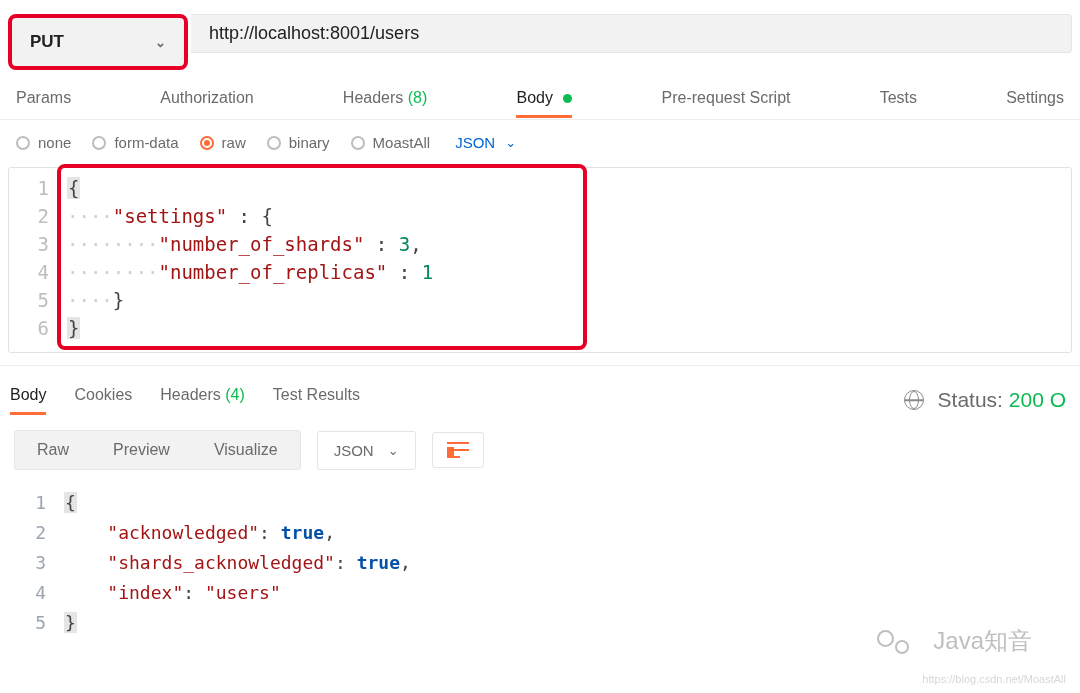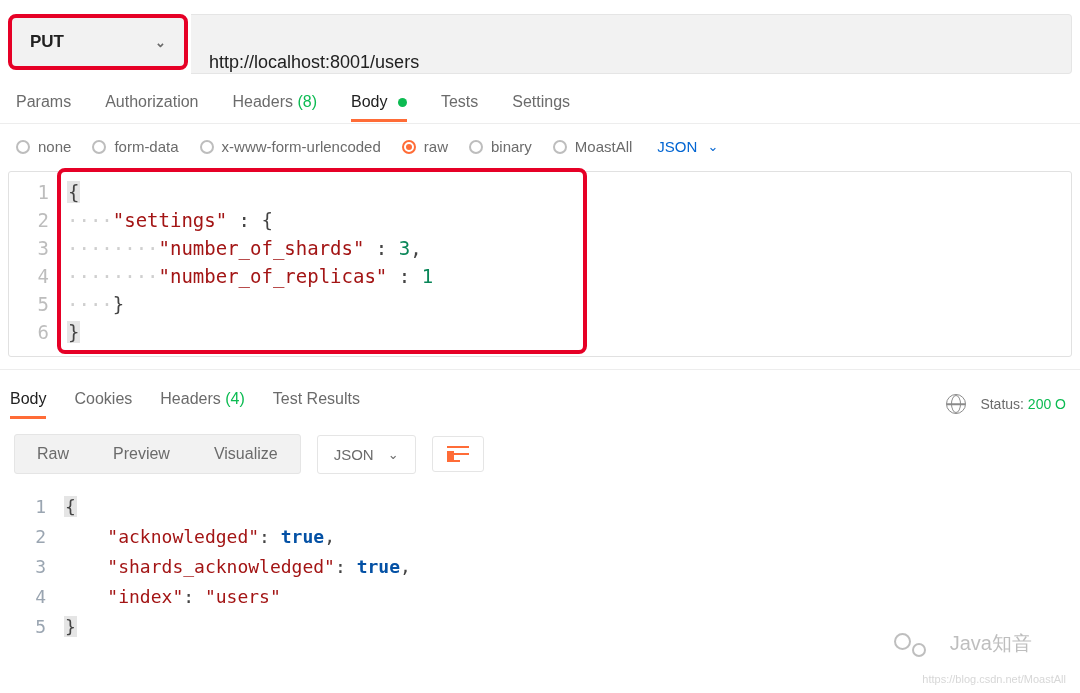--- a/index.html
+++ b/index.html
@@ -2,24 +2,24 @@
 <html><head>
 <meta charset="utf-8">
 <style>
 * { margin:0; padding:0; box-sizing:border-box; }
 body { font-family: -apple-system, BlinkMacSystemFont, "Segoe UI", Helvetica, Arial, sans-serif; background:#fff; color:#212121; width:1080px; height:693px; overflow:hidden; position:relative; }
 
 
 .url-row { display:flex; align-items:stretch; padding:14px 8px 10px 8px; gap:7px; }
 .method-box { position:relative; border:4px solid #e60026; border-radius:8px; background:#f2f2f2; width:180px; display:flex; align-items:center; justify-content:space-between; padding:0 18px; font-weight:700; font-size:17px; height:56px; }
 .chev { font-size:13px; color:#6b6b6b; }
-.url-input { flex:1; background:#f2f2f2; border:1px solid #e5e5e5; border-left:none; height:60px; display:flex; align-items:flex-end; padding:0 18px; font-size:18px; color:#212121; margin-left:-4px; border-radius:0 4px 4px 0; }
-
-
-.tabs { display:flex; gap:34px; padding:6px 16px 0 16px; font-size:16px; color:#6b6b6b; border-bottom:1px solid #ededed; height:40px; align-items:center; }
+.url-input { flex:1; background:#f2f2f2; border:1px solid #e5e5e5; border-left:none; height:39px; display:flex; align-items:center; padding:0 18px; font-size:18px; color:#212121; margin-left:-4px; border-radius:0 4px 4px 0; }
+
+
+.tabs { display:flex; gap:34px; padding:6px 16px 0 16px; font-size:16px; color:#6b6b6b; border-bottom:1px solid #ededed; height:40px; align-items:center;justify-content:space-between; }
 .tab { cursor:pointer; position:relative; padding-bottom:10px; }
 .tab.active { color:#212121; font-weight:500; }
 .tab.active::after { content:""; position:absolute; left:0; right:0; bottom:-1px; height:3px; background:#ff6c37; }
 .green-count { color:#0cbb52; }
 .green-dot { width:9px; height:9px; background:#0cbb52; border-radius:50%; display:inline-block; margin-left:6px; vertical-align:middle; }
 
 
 .body-types { display:flex; gap:21px; padding:14px 16px 16px 16px; font-size:15px; color:#6b6b6b; align-items:center; }
 .radio { display:flex; align-items:center; gap:8px; cursor:pointer; }
 .r-circle { width:14px; height:14px; border:2px solid #bdbdbd; border-radius:50%; display:inline-block; position:relative; }
@@ -40,21 +40,21 @@
 .pun { color:#444; }
 .num { color:#098658; }
 .brace { background:#e5e5e5; padding:0 1px; }
 
 
 .resp-header { display:flex; align-items:center; justify-content:space-between; padding:20px 14px 0 10px; border-top:1px solid #ededed; margin-top:12px; }
 .resp-tabs { display:flex; gap:28px; font-size:16px; color:#6b6b6b; }
 .resp-tab { cursor:pointer; padding-bottom:10px; position:relative; }
 .resp-tab.active { color:#212121; font-weight:500; }
 .resp-tab.active::after { content:""; position:absolute; left:0; right:0; bottom:-1px; height:3px; background:#ff6c37; }
-.resp-status { display:flex; align-items:center; gap:14px; font-size:14px; color:#6b6b6b; }
+.resp-status { display:flex; align-items:center; gap:14px; font-size:21px; color:#6b6b6b; }
 .globe-icon { width:20px; height:20px; border:1.5px solid #8a8a8a; border-radius:50%; position:relative; }
 .globe-icon::before { content:""; position:absolute; left:0; right:0; top:50%; height:1.5px; background:#8a8a8a; transform:translateY(-50%);}
 .globe-icon::after { content:""; position:absolute; top:0; bottom:0; left:50%; width:8px; border:1.5px solid #8a8a8a; border-radius:50%; transform:translateX(-50%);}
 .resp-status .code200 { color:#0cbb52; }
 
 
 .resp-toolbar { display:flex; align-items:center; gap:0; padding:16px 0 0 14px; }
 .view-tabs { display:flex; background:#f2f2f2; border-radius:3px; overflow:hidden; border:1px solid #e5e5e5; }
 .view-tab { padding:10px 22px; font-size:16px; color:#6b6b6b; cursor:pointer; }
 .view-tab.active { background:#e0e0e0; color:#212121; }
@@ -68,21 +68,21 @@
 .wrap-ico .arr { position:absolute; right:-2px; top:6px; width:0; height:0; border-top:5px solid transparent; border-bottom:5px solid transparent; border-right:7px solid #ff6c37; }
 
 
 .resp-body { padding:18px 0 0 0; }
 .resp-body .code-line { font-size:18px; line-height:30px; }
 .resp-body .gutter { width:64px; color:#9aa5b1; }
 .kw { color:#0451a5; font-weight:600; }
 .str { color:#a31515; }
 
 
-.wm { position:absolute; right:48px; bottom:36px; display:flex; align-items:center; gap:24px; color:#b8b8b8; font-size:20px; opacity:.9; }
+.wm { position:absolute; right:48px; bottom:36px; display:flex; align-items:center; gap:24px; color:#b8b8b8; font-size:24px; opacity:.9; }
 .wm .wx { width:32px; height:26px; position:relative; }
 .wm .c1, .wm .c2 { position:absolute; border:2px solid #b8b8b8; border-radius:50%; }
 .wm .c1 { width:17px; height:17px; left:0; top:2px; }
 .wm .c2 { width:14px; height:14px; right:0; bottom:0; }
 .wm2 { position:absolute; right:14px; bottom:8px; font-size:11px; color:#d7d7d7; }
 </style>
 </head>
 <body>
 
 <div class="url-row">
@@ -99,36 +99,33 @@
   <span class="tab">Params</span>
   <span class="tab">Authorization</span>
   <span class="tab">
     <span>Headers</span>
     <span class="green-count">(8)</span>
   </span>
   <span class="tab active">
     <span>Body</span>
     <span class="green-dot"></span>
   </span>
+  <span class="tab">Pre-request Script</span>
   <span class="tab">Tests</span>
   <span class="tab">Settings</span>
 </div>
 
 <div class="body-types">
   <span class="radio">
       <span class="r-circle"></span>
       <span>none</span>
     </span>
   <span class="radio">
       <span class="r-circle"></span>
       <span>form-data</span>
-    </span>
-  <span class="radio">
-      <span class="r-circle"></span>
-      <span>x-www-form-urlencoded</span>
     </span>
   <span class="radio">
       <span class="r-circle on"></span>
       <span>raw</span>
     </span>
   <span class="radio">
       <span class="r-circle"></span>
       <span>binary</span>
     </span>
   <span class="radio">

